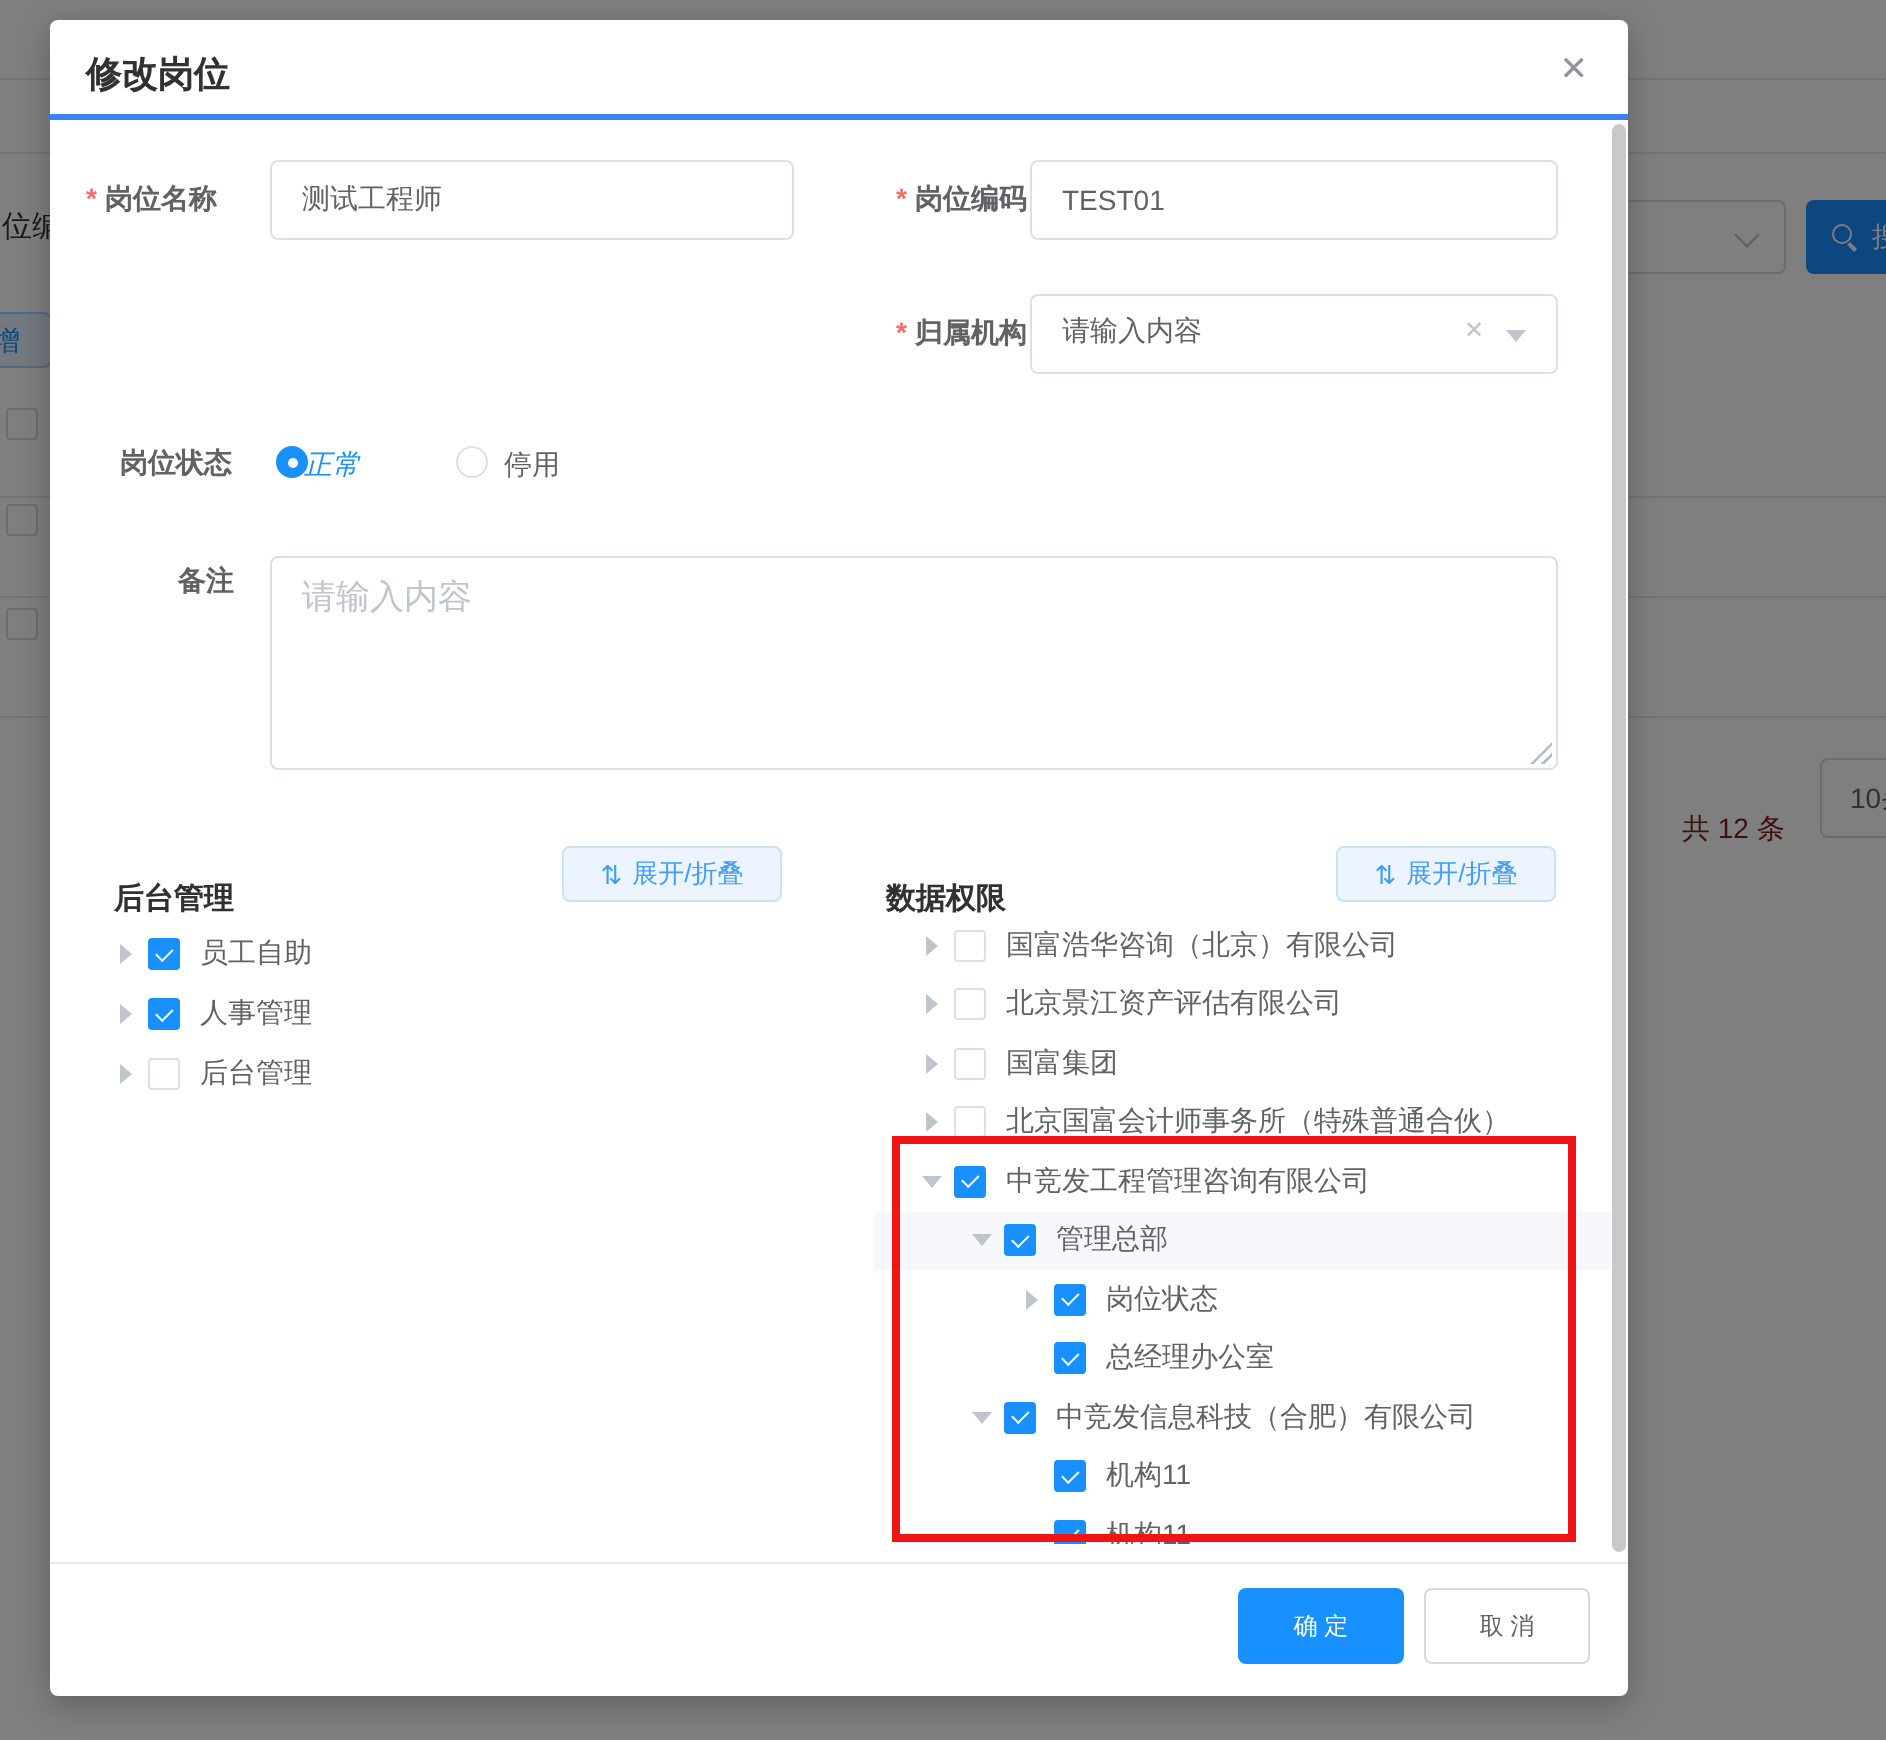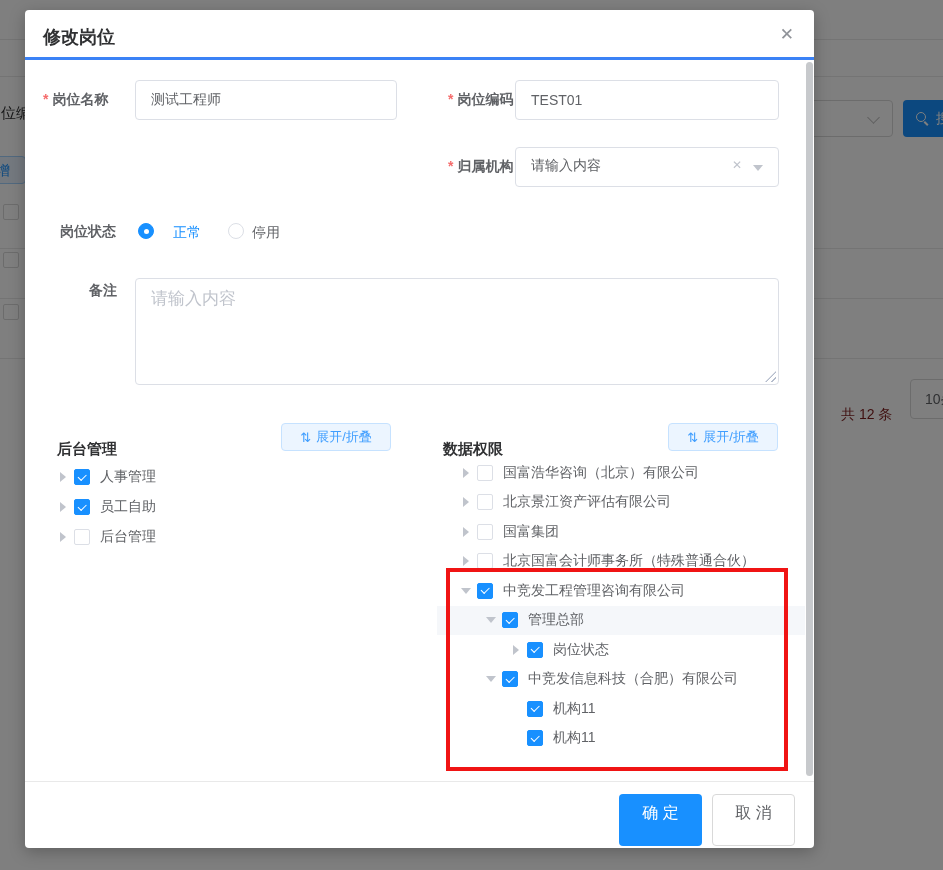--- a/index.html
+++ b/index.html
@@ -66,21 +66,21 @@
   .caret.expanded::before { content:""; position:absolute; left:1px; top:3px; border-left:5px solid transparent; border-right:5px solid transparent; border-top:6px solid #c0c4cc; }
   .caret.none::before { content:""; }
   .cb { flex:0 0 16px; width:16px; height:16px; margin-left:5px; border:1px solid #dcdfe6; border-radius:2px; background:#fff; position:relative; }
   .cb.on { background:#1890ff; border-color:#1890ff; }
   .cb.on::after { content:""; position:absolute; left:3px; top:3.5px; width:7px; height:3.5px; border-left:1.8px solid #fff; border-bottom:1.8px solid #fff; transform:rotate(-45deg); }
   .tlabel { margin-left:10px; font-size:14px; color:#606266; white-space:nowrap; }
 
   .m-scrollbar { position:absolute; left:781px; top:52px; width:7px; height:714px; background:#c7c9cc; border-radius:4px; }
 
   .m-footer { position:absolute; left:0; top:771px; width:100%; height:67px; border-top:1px solid #e9e9e9; }
-  .btn { position:absolute; top:12px; width:83px; height:52px; border-radius:4px; font-size:16px; text-align:center; line-height:38px; cursor:pointer; }
+  .btn { position:absolute; top:12px; width:83px; height:38px; border-radius:4px; font-size:12px; text-align:center; line-height:38px; cursor:pointer; }
   .btn.ok { left:594px; background:#1890ff; color:#fff; }
   .btn.cancel { left:687px; background:#fff; color:#606266; border:1px solid #d9d9d9; line-height:36px; }
 
   .red-box { position:absolute; left:446px; top:568px; width:342px; height:203px; border:4px solid #f01414; z-index:50; pointer-events:none; }
 </style>
 </head>
 <body>
 
 <div class="page">
 
@@ -125,21 +125,21 @@
 
     <div class="flabel" style="left:423px; top:148px;"><span class="req">*</span><span>归属机构</span></div>
     <div class="tbox" style="left:490px; top:137px; width:264px; height:40px;">
       <span class="sel-value">请输入内容</span>
       <span class="sel-clear">✕</span>
       <span class="sel-caret"></span>
     </div>
 
     <div class="flabel" style="left:35px; top:213px;">岗位状态</div>
     <span class="radio on" style="left:113px; top:213px;"></span>
-    <span class="radio-label on" style="left:148px; top:214px;">正常</span>
+    <span class="radio-label on" style="left:127px; top:214px;font-style:italic;">正常</span>
     <span class="radio" style="left:203px; top:213px;"></span>
     <span class="radio-label" style="left:227px; top:214px;">停用</span>
 
     <div class="flabel" style="left:64px; top:272px;">备注</div>
     <div class="m-textarea">
       <span class="ph">请输入内容</span>
       <span class="grip"></span>
     </div>
 
     <div class="sec-title" style="left:32px; top:430px;">后台管理</div>
@@ -150,26 +150,26 @@
     <div class="sec-title" style="left:418px; top:430px;">数据权限</div>
     <div class="toggle-btn" style="left:643px; top:413px;">
       <span class="sort-ic">⇅</span>
       <span>展开/折叠</span>
     </div>
 
     <div class="tree func" id="func-tree">
         <div class="trow" style="padding-left: 4px;">
           <span class="caret collapsed"></span>
           <span class="cb on"></span>
+          <span class="tlabel">员工自助</span>
+        </div>
+        <div class="trow" style="padding-left: 4px;">
+          <span class="caret collapsed"></span>
+          <span class="cb on"></span>
           <span class="tlabel">人事管理</span>
-        </div>
-        <div class="trow" style="padding-left: 4px;">
-          <span class="caret collapsed"></span>
-          <span class="cb on"></span>
-          <span class="tlabel">员工自助</span>
         </div>
         <div class="trow" style="padding-left: 4px;">
           <span class="caret collapsed"></span>
           <span class="cb"></span>
           <span class="tlabel">后台管理</span>
         </div>
       </div>
     <div class="tree data" id="data-tree">
         <div class="trow" style="padding-left: 23px;">
           <span class="caret collapsed"></span>
@@ -198,20 +198,25 @@
         </div>
         <div class="trow hl" style="padding-left: 48px;">
           <span class="caret expanded"></span>
           <span class="cb on"></span>
           <span class="tlabel">管理总部</span>
         </div>
         <div class="trow" style="padding-left: 73px;">
           <span class="caret collapsed"></span>
           <span class="cb on"></span>
           <span class="tlabel">岗位状态</span>
+        </div>
+        <div class="trow" style="padding-left: 73px;">
+          <span class="caret none"></span>
+          <span class="cb on"></span>
+          <span class="tlabel">总经理办公室</span>
         </div>
         <div class="trow" style="padding-left: 48px;">
           <span class="caret expanded"></span>
           <span class="cb on"></span>
           <span class="tlabel">中竞发信息科技（合肥）有限公司</span>
         </div>
         <div class="trow" style="padding-left: 73px;">
           <span class="caret none"></span>
           <span class="cb on"></span>
           <span class="tlabel">机构11</span>

